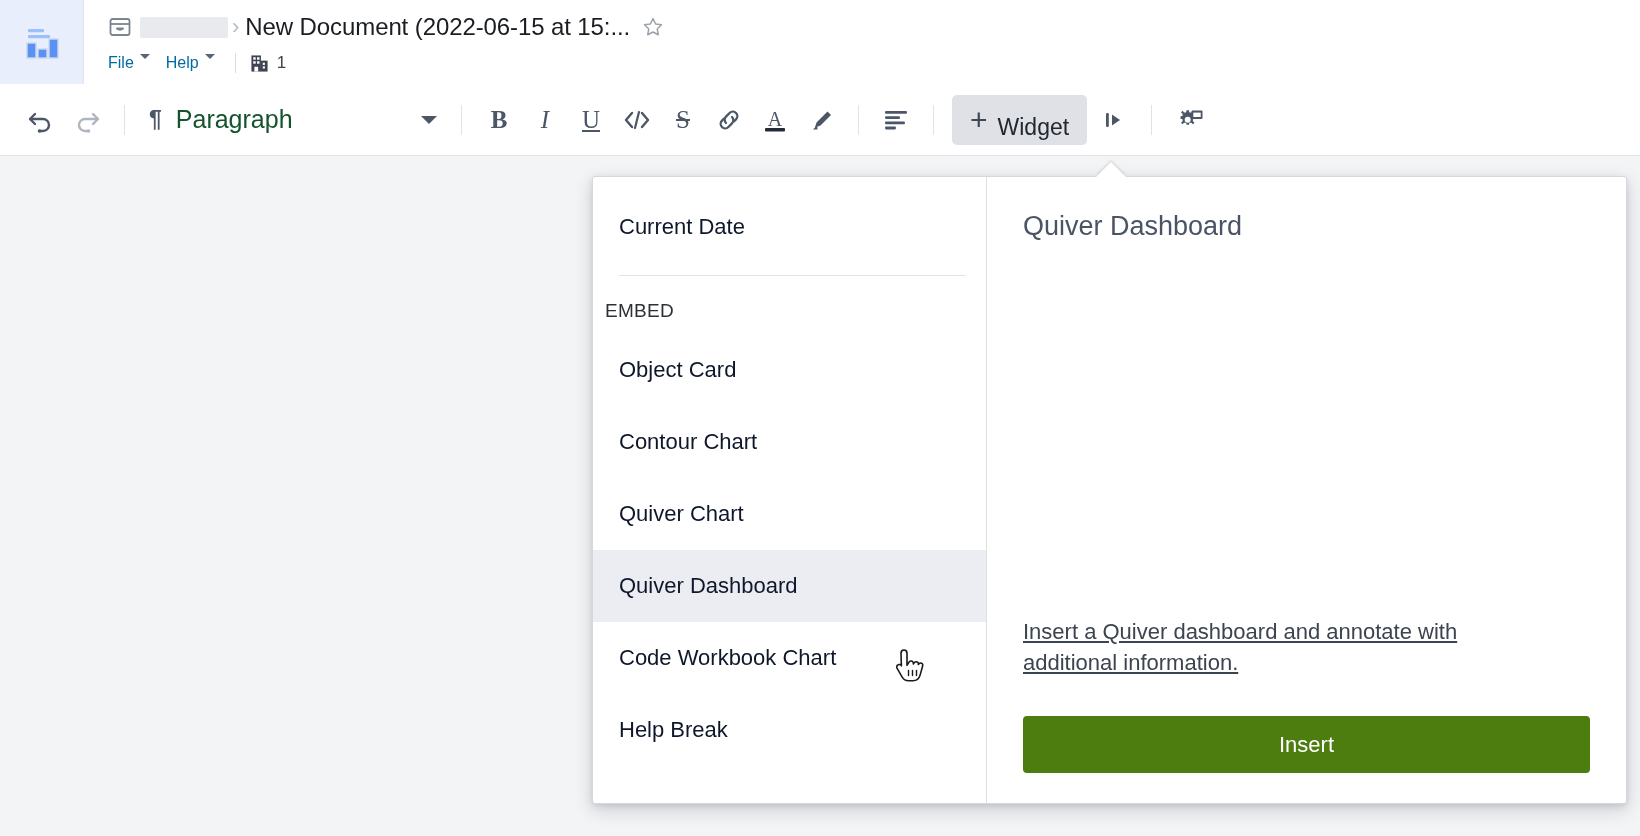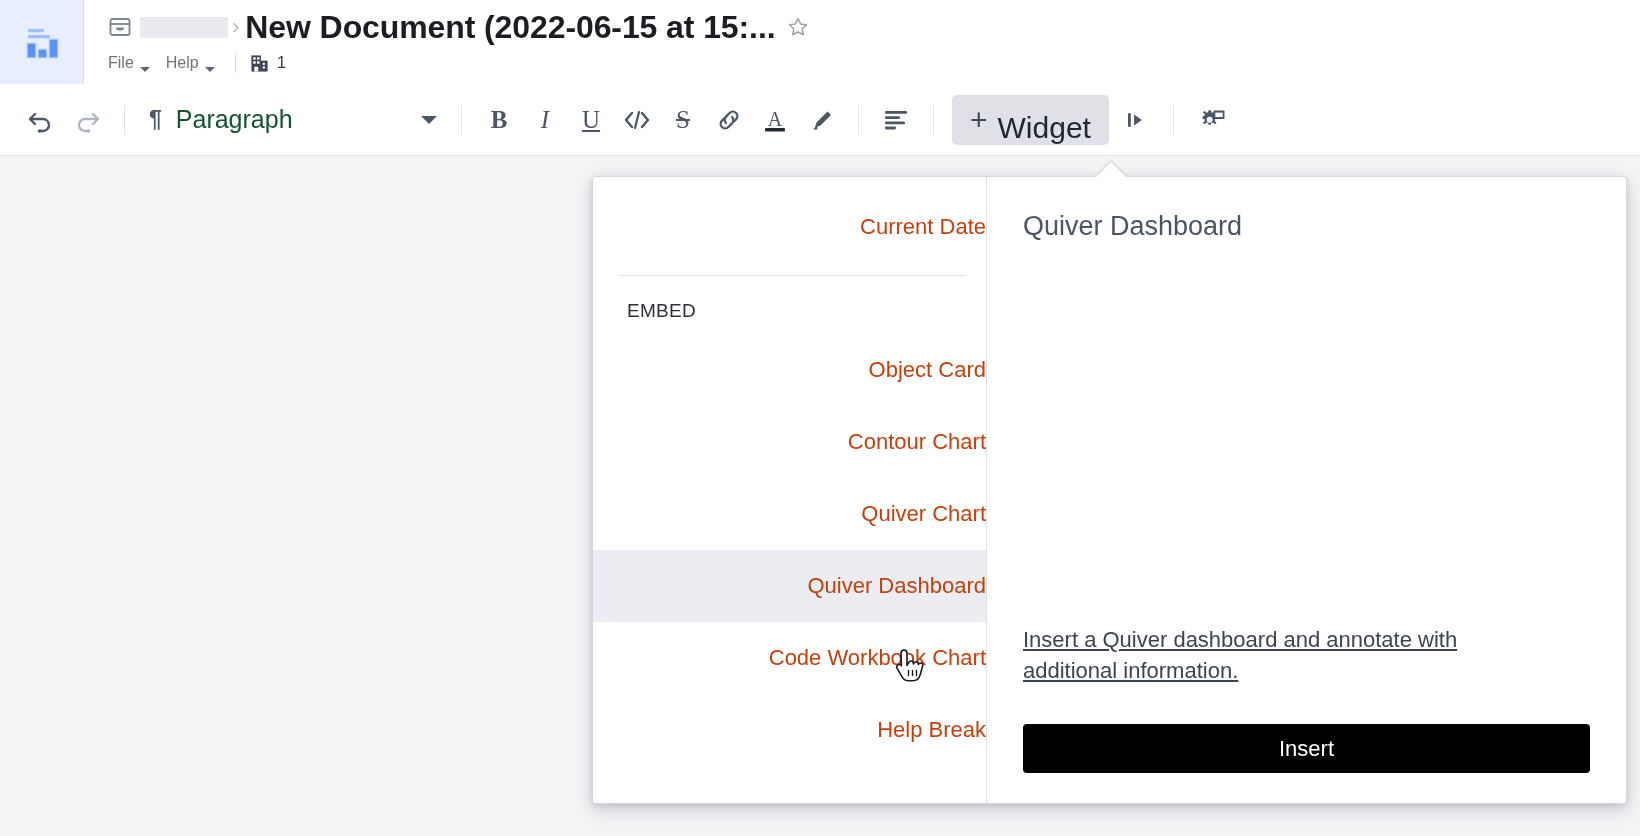--- a/index.html
+++ b/index.html
@@ -25,28 +25,28 @@
 
   .title-block { flex: 1; padding: 8px 0 0 24px; display: flex; flex-direction: column; }
   .title-row { display: flex; align-items: center; height: 38px; }
   .folder-icon { width: 24px; height: 24px; margin-right: 8px; flex: none; }
   .redacted {
     width: 88px; height: 21px; background: #e8eaed; border-radius: 2px;
     margin-right: 4px;
   }
   .crumb-sep { color: #b6bcc6; font-size: 22px; margin: 0 6px 0 0; line-height: 1; }
   .doc-title {
-    font-size: 32px; font-weight: bold; color: #1a1d21;
+    font-size: 24px; font-weight: normal; color: #1a1d21;
     white-space: nowrap; letter-spacing: -0.1px;
   }
   .star-icon { width: 22px; height: 22px; margin-left: 12px; flex: none; }
 
   .menu-row { display: flex; align-items: center; height: 34px; gap: 0; }
   .menu-item {
-    font-size: 16px; color: #737373; display: flex; align-items: flex-end;
+    font-size: 16px; color: #0369a1; display: flex; align-items: flex-start;
     padding: 2px 6px 2px 0; margin-right: 10px; cursor: default;
   }
   .caret-small {
     width: 0; height: 0; border-left: 5px solid transparent;
     border-right: 5px solid transparent; border-top: 5px solid #5b6673;
     margin-left: 6px;
   }
   .menu-div { width: 1px; height: 20px; background: #d9dde3; margin: 0 14px 0 4px; }
   .org-icon { width: 19px; height: 19px; margin-right: 8px; }
   .org-count { font-size: 17px; color: #3d4450; }
@@ -81,21 +81,21 @@
   .ital-g { font-size: 25px; font-style: italic; font-family: "Liberation Serif", serif; }
   .und-g  { font-size: 25px; text-decoration: underline; font-family: "Liberation Serif", serif; }
   .strk-g { font-size: 25px; text-decoration: line-through; font-family: "Liberation Serif", serif; }
 
   .widget-btn {
     height: 50px; display: flex; align-items: center; padding: 0 18px;
     background: #dfe1e6; border-radius: 5px; cursor: pointer; flex: none;
     margin: 0 4px;
   }
   .widget-plus { font-size: 30px; color: #3e4856; margin-right: 10px; line-height: 1; font-weight: 300; }
-  .widget-label { font-size: 30px; color: #222831; margin-top: 16px; }
+  .widget-label { font-size: 23px; color: #222831; margin-top: 16px; }
 
   
   .canvas { position: absolute; top: 156px; left: 0; width: 1640px; height: 680px; background: #f3f4f6; }
 
   
   .popup {
     position: absolute; top: 176px; left: 592px; width: 1035px; height: 628px;
     background: #ffffff; border: 1px solid #d4d7dd; border-radius: 3px;
     box-shadow: 0 6px 18px rgba(16,22,33,.17), 0 2px 6px rgba(16,22,33,.10);
     display: flex; overflow: hidden;
@@ -107,38 +107,38 @@
     filter: drop-shadow(0 -2px 1px rgba(16,22,33,.12));
     z-index: 5;
   }
 
   .popup-left {
     width: 394px; height: 100%; border-right: 1px solid #dcdfe4;
     overflow: hidden; padding-top: 14px; position: relative;
   }
   .opt {
     height: 72px; display: flex; align-items: center; padding-left: 26px;
-    font-size: 22px; color: #c2410c; cursor: pointer; justify-content: flex-end;
+    font-size: 22px; color: #0f172a; cursor: pointer;
   }
   .opt.selected { background: #ebedf2; }
   .opt-div { height: 1px; background: #e0e2e7; margin: 12px 20px 12px 26px; }
   .opt-header {
-    height: 46px; display: flex; align-items: center; padding-left: 34px;
+    height: 46px; display: flex; align-items: center; padding-left: 12px;
     font-size: 19px; color: #2c3138; letter-spacing: .3px;
   }
 
   .popup-right { flex: 1; padding: 34px 36px 30px 36px; display: flex; flex-direction: column; }
   .preview-title { font-size: 27px; color: #4a5464; margin-bottom: 6px; }
   .preview-spacer { flex: 1; }
   .preview-desc {
     font-size: 22px; line-height: 1.42; color: #3c4450;
     max-width: 470px; margin-bottom: 38px; text-decoration: underline;
   }
   .insert-btn {
-    height: 49px; background: #000000; color: #ffffff; border: none;
+    height: 57px; background: #4d7c0f; color: #ffffff; border: none;
     border-radius: 4px; font-size: 22px; font-family: "Liberation Sans", sans-serif;
     cursor: pointer; width: 100%;
   }
 
   
   .cursor { position: absolute; left: 893px; top: 648px; width: 34px; height: 40px; z-index: 30; pointer-events: none; }
 </style>
 </head>
 <body>
 

